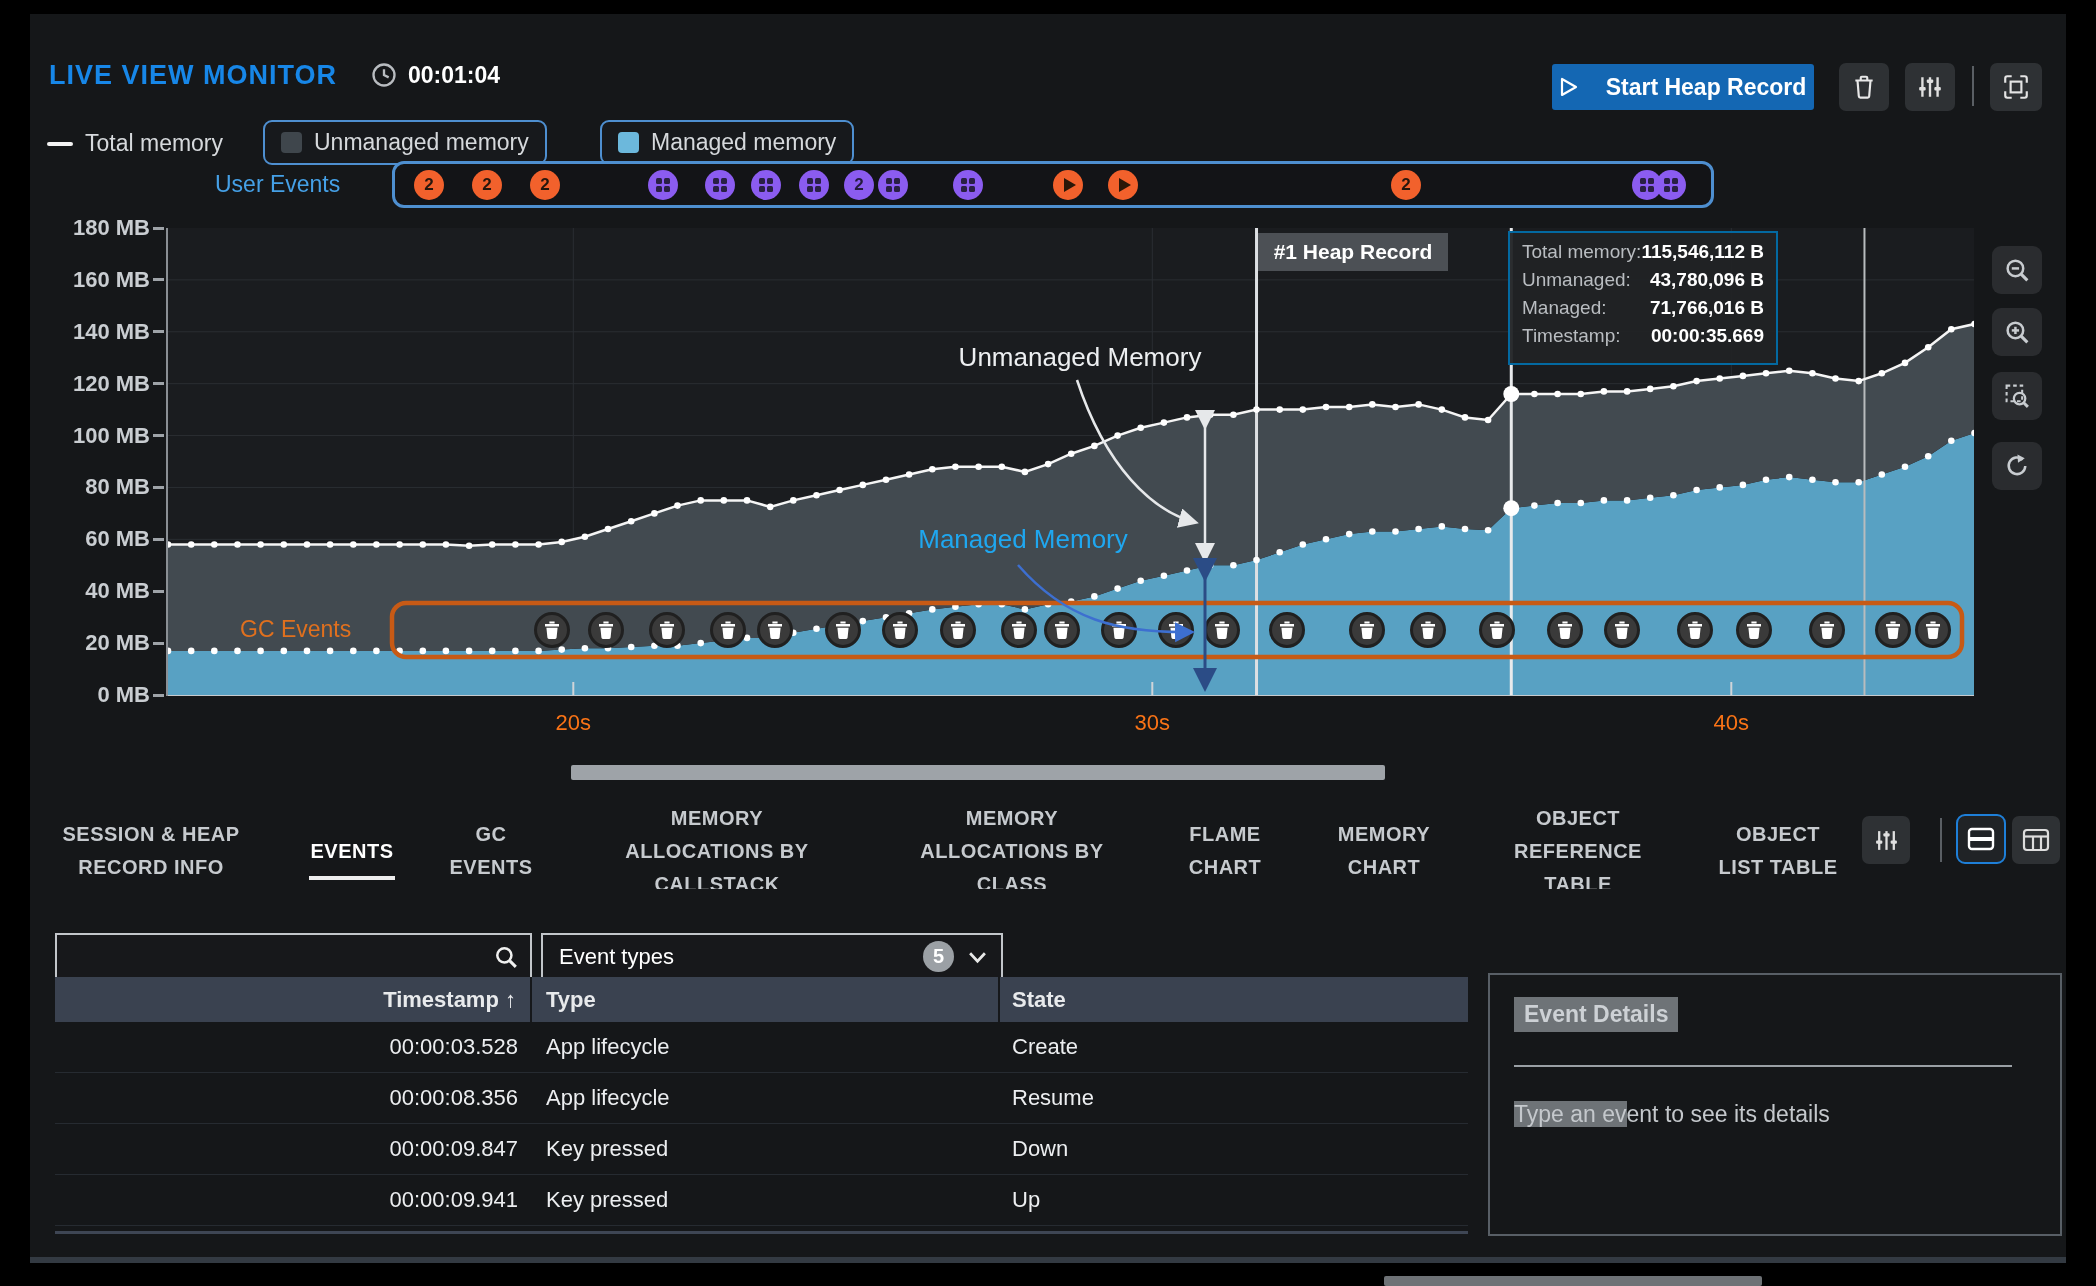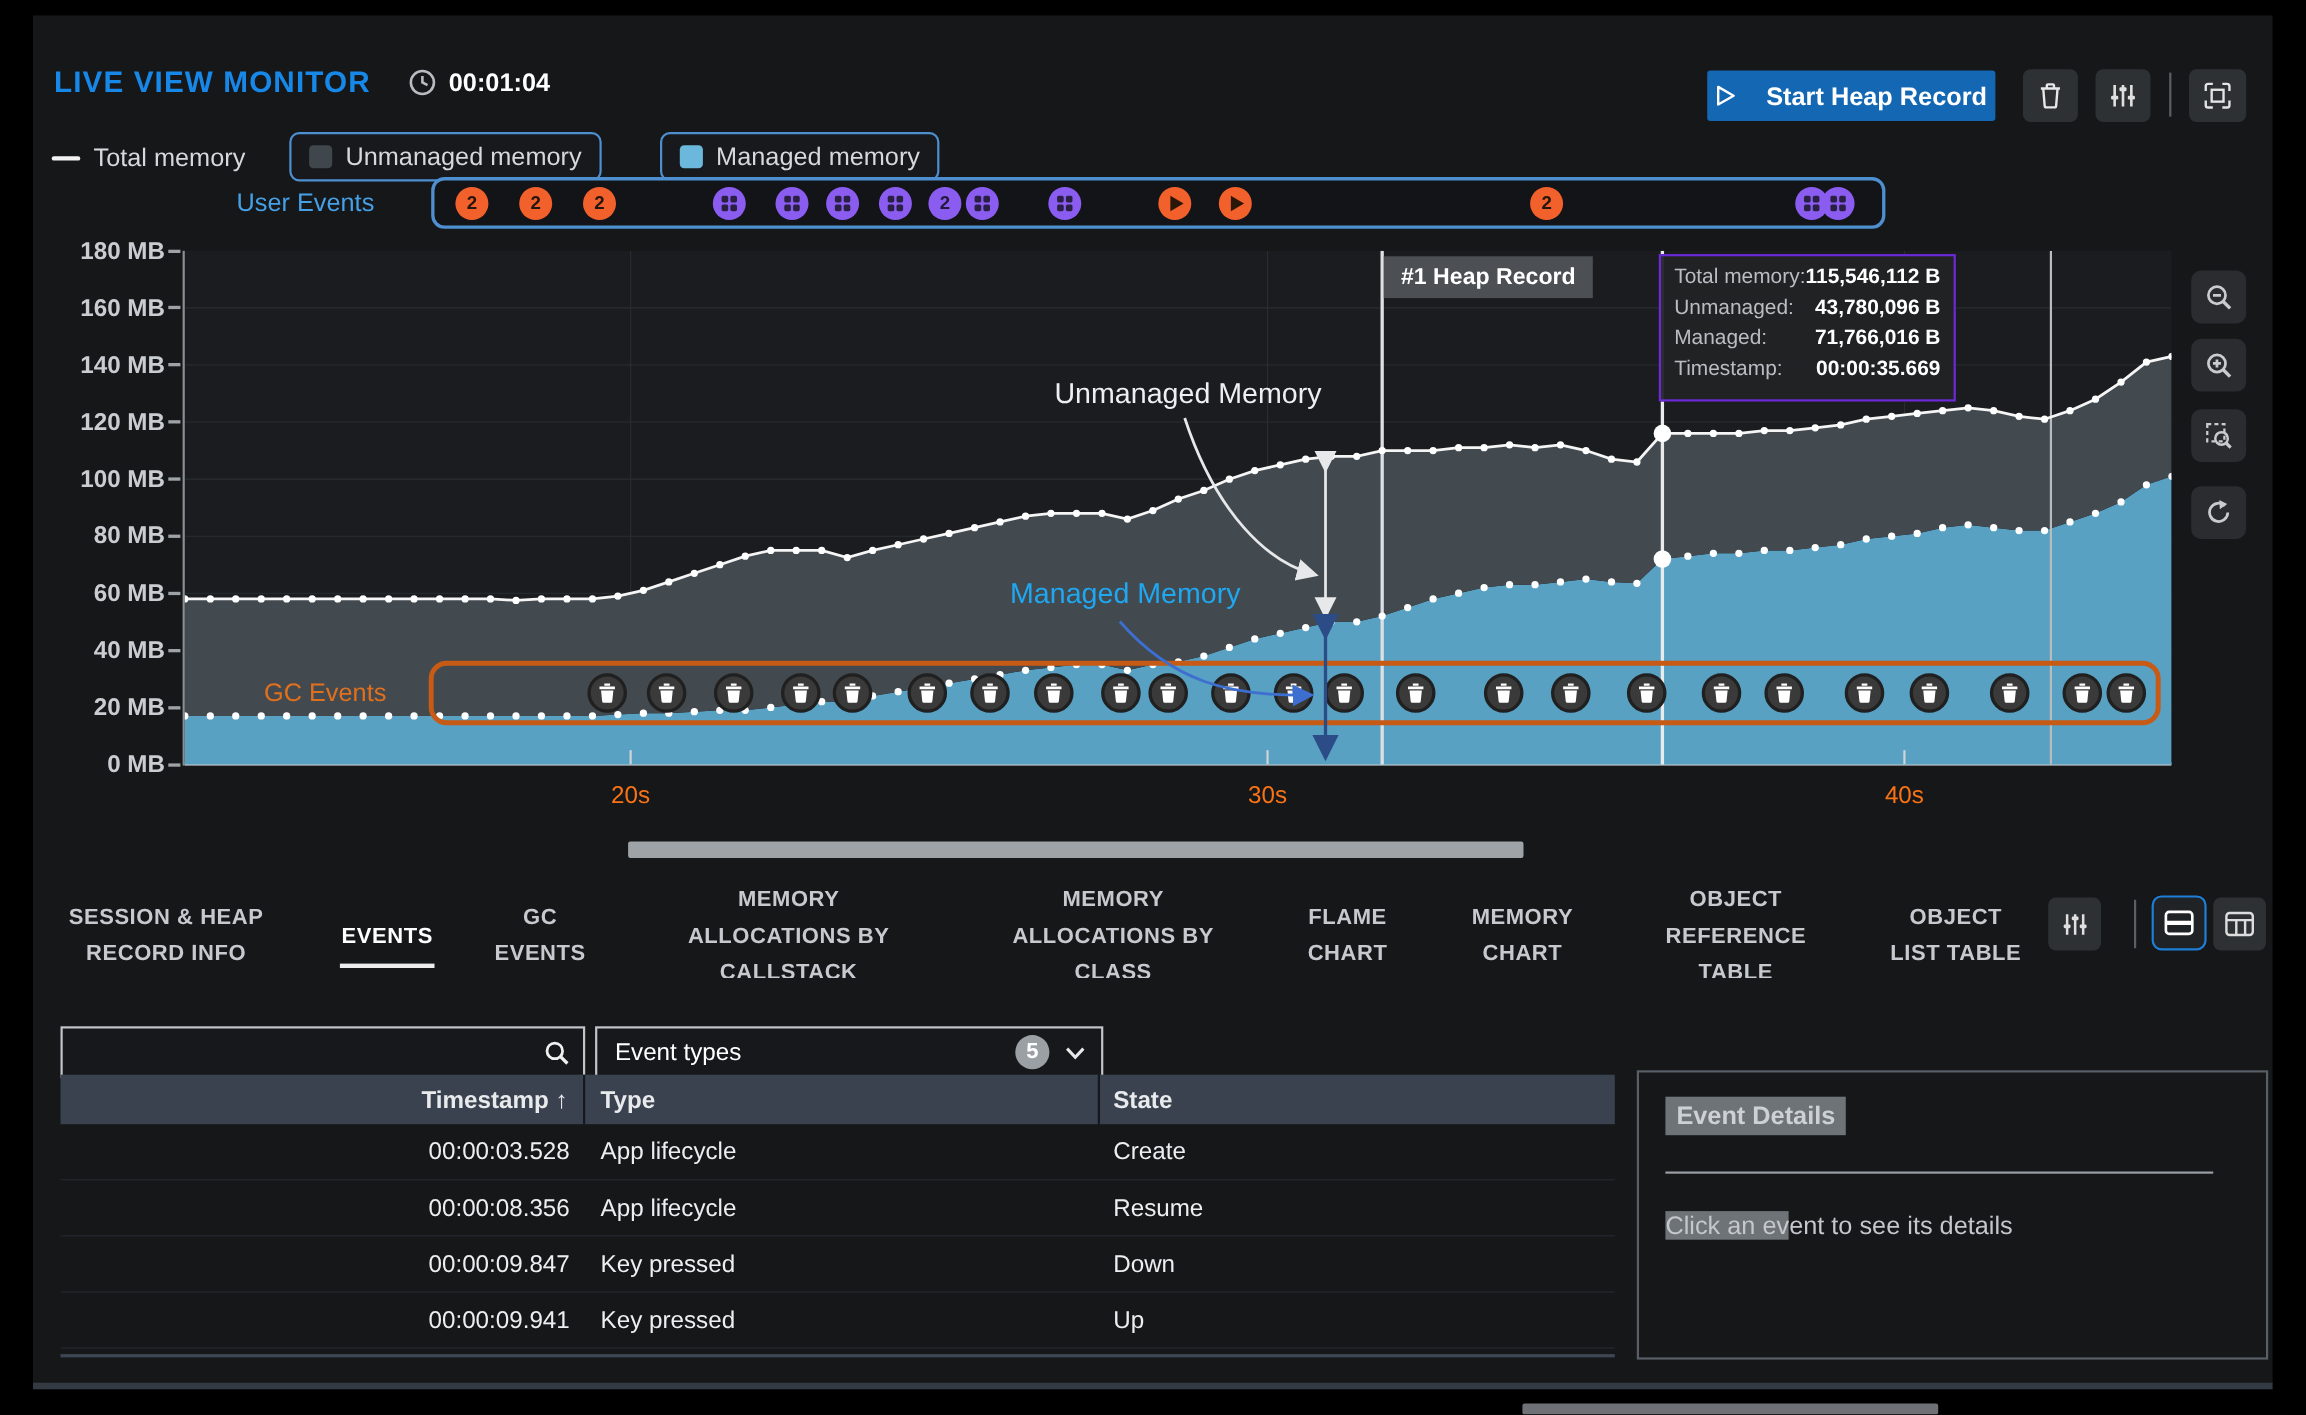--- a/index.html
+++ b/index.html
@@ -33,21 +33,21 @@
   #chart-svg{position:absolute;left:168px;top:228px}
   .ylab{position:absolute;width:110px;text-align:right;color:#C9CDD1;font-size:22px;font-weight:bold;white-space:nowrap}
   .ytick{position:absolute;width:11px;height:3px;background:#9EA3A8}
   .xlab{position:absolute;width:80px;text-align:center;color:#f97316;font-size:22px;white-space:nowrap}
   .axis-y{position:absolute;left:166px;top:228px;width:2px;height:468px;background:#8A8F94}
   .axis-x{position:absolute;left:168px;top:693px;width:1806px;height:3px;background:#C6CACD}
   .gc-label{position:absolute;left:240px;top:616px;color:#E0701E;font-size:23px;white-space:nowrap}
   .heap-label{position:absolute;left:1258px;top:233px;width:190px;height:38px;background:#4C5055;color:#FFF;font-weight:bold;font-size:21px;display:flex;align-items:center;justify-content:center;white-space:nowrap}
   .anno-unmanaged{position:absolute;left:935px;top:342px;width:290px;text-align:center;color:#EDEFF1;font-size:26px;white-space:nowrap}
   .anno-managed{position:absolute;left:893px;top:524px;width:260px;text-align:center;color:#1FA7F0;font-size:26px;white-space:nowrap}
-  .tooltip{position:absolute;left:1508px;top:231px;width:270px;height:134px;background:rgba(33,35,37,.95);border:2px solid #6d28d9;padding:8px 12px;display:flex;flex-direction:column;justify-content:space-between}
+  .tooltip{position:absolute;left:1508px;top:231px;width:270px;height:134px;background:rgba(33,35,37,.95);border:2px solid #0369a1;padding:8px 12px;display:flex;flex-direction:column;justify-content:space-between}
   .tt-row{display:flex;justify-content:space-between;font-size:19px;white-space:nowrap}
   .tt-row .l{color:#B9BDC1}
   .tt-row .v{color:#FFF;font-weight:bold}
   .ztool{position:absolute;left:1992px;width:50px;height:48px;background:#2A2C2F;border-radius:9px;display:flex;align-items:center;justify-content:center;cursor:pointer}
   .hscroll{position:absolute;left:571px;top:765px;width:814px;height:15px;background:#9EA3A8;border-radius:2px}
 
   
   #tabbar{position:absolute;left:0;top:800px;width:2096px;height:89px;overflow:hidden}
   .tab{position:absolute;text-align:center;color:#C6CACE;font-size:20px;font-weight:bold;line-height:33px;letter-spacing:.5px;cursor:pointer;white-space:nowrap}
   .tab.sel{color:#FFF}
@@ -695,18 +695,18 @@
       <div class="c1">Key pressed</div>
       <div class="c2">Up</div>
     </div>
   </div>
 <div class="tbot"></div>
 
 <div class="details">
   <div class="details-title">Event Details</div>
   <div class="details-sep"></div>
   <div class="details-msg">
-    <span class="hl">Click an ev</span><span>ent to see its details</span>
+    <span class="hl">Type an ev</span><span>ent to see its details</span>
   </div>
 </div>
 
 <div class="bottom-band"></div>
 <div class="bottom-scroll"></div>
 
 </body></html>

